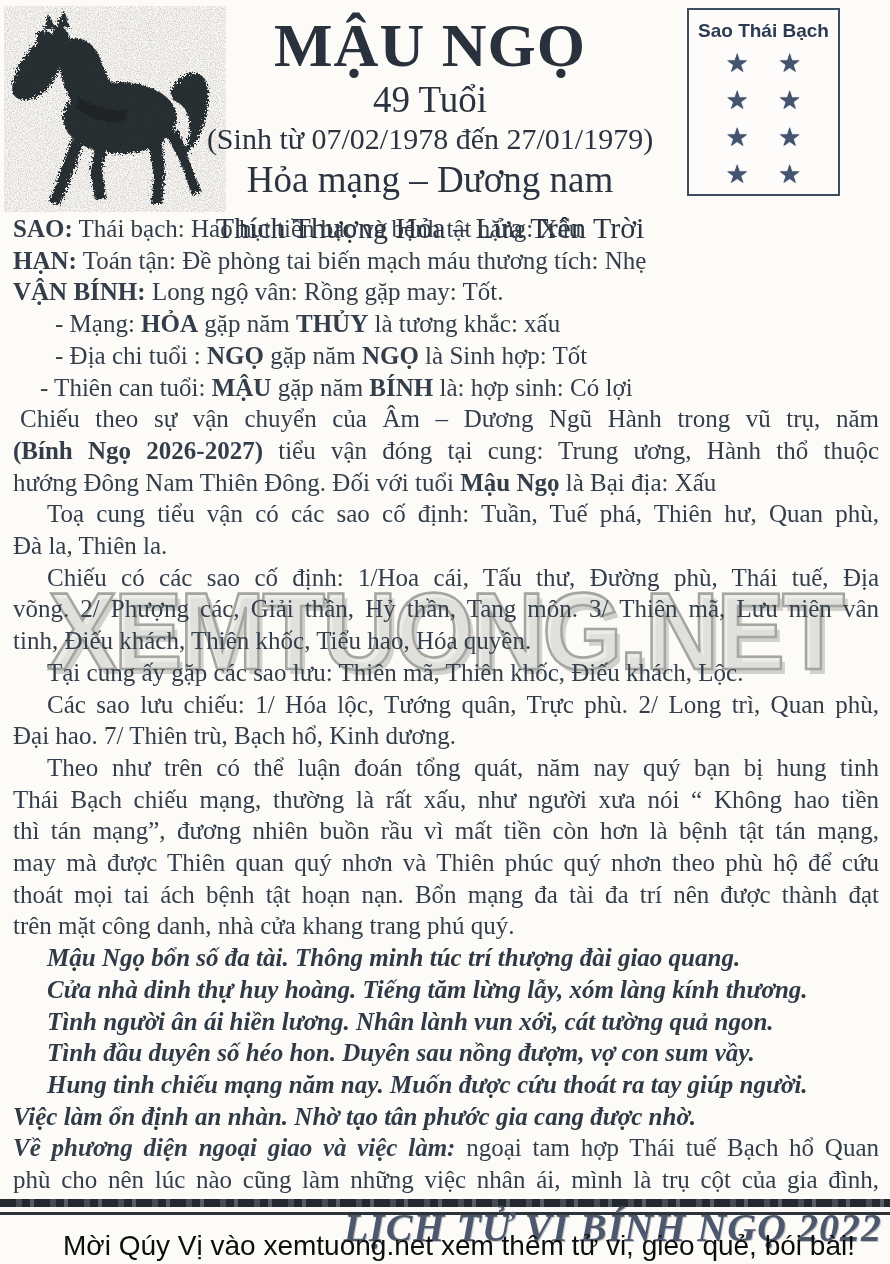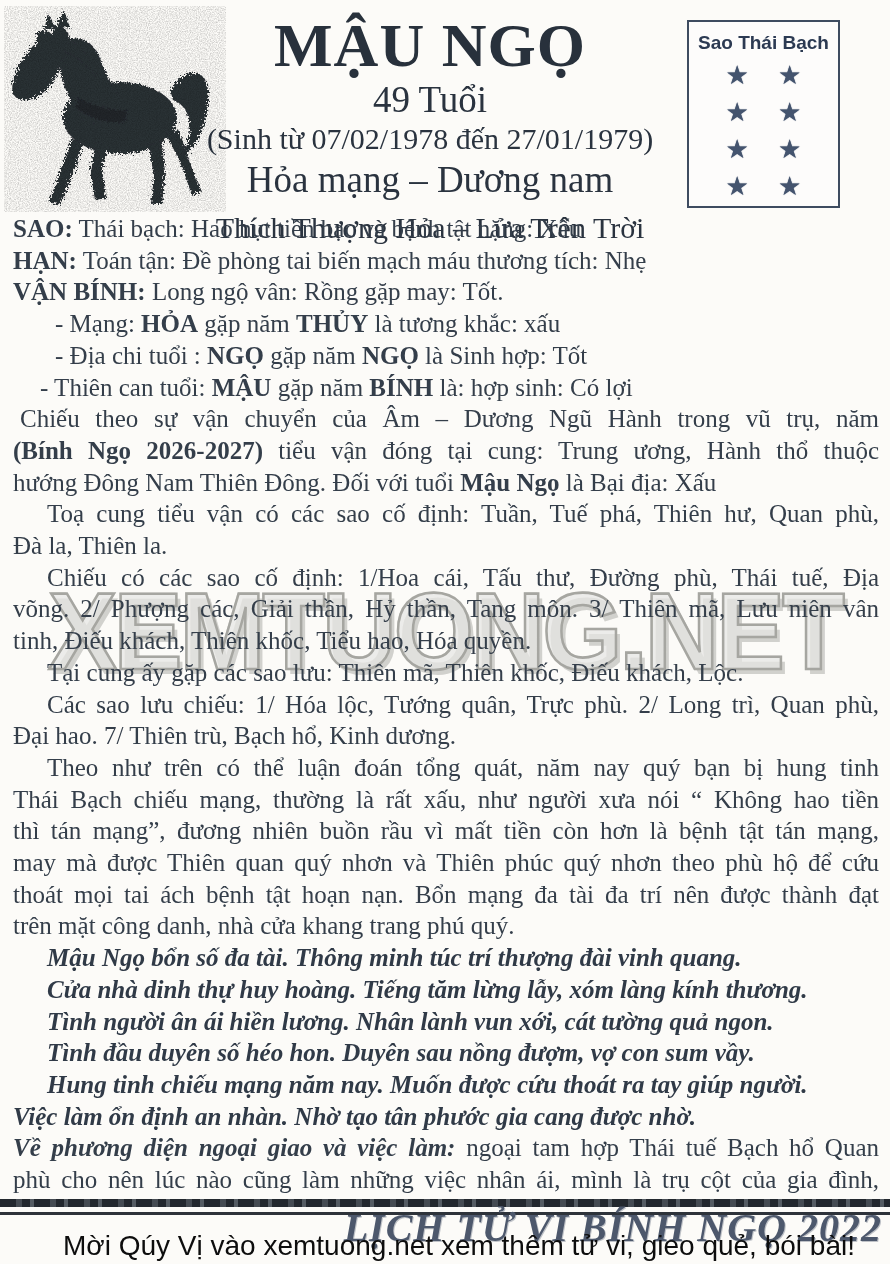--- a/index.html
+++ b/index.html
@@ -12,21 +12,21 @@
   .horse{position:absolute;left:4px;top:6px;width:222px;height:206px;z-index:2;}
   
   .hdr{position:absolute;left:160px;top:14px;width:540px;text-align:center;color:#2a333f;z-index:1;}
   .hdr-title{font-size:62px;font-weight:bold;letter-spacing:1px;line-height:1.02;color:#28313c;}
   .hdr-age{font-size:37px;line-height:1.05;margin-top:4px;}
   .hdr-birth{font-size:30px;line-height:1.1;margin-top:2px;}
   .hdr-menh{font-size:37px;line-height:1.1;margin-top:5px;}
   .hdr-nghia{font-size:30px;line-height:1.1;margin-top:10px;}
   
   .starbox{
-    position:absolute;left:687px;top:20px;width:153px;height:188px;box-sizing:border-box;
+    position:absolute;left:687px;top:8px;width:153px;height:188px;box-sizing:border-box;
     border:2px solid #3e4c60;padding-top:10px;text-align:center;z-index:2;background:rgba(255,255,255,.4);
   }
   .starbox-title{font-family:"Liberation Sans", sans-serif;font-weight:bold;font-size:19px;color:#2c3a52;}
   .star-grid{
     margin-top:6px;display:grid;grid-template-columns:repeat(2,1fr);
     row-gap:6px;padding:0 22px;justify-items:center;
   }
   .star{font-size:26px;line-height:31px;color:#44546e;text-shadow:0 0 1px #44546e;}
   
   .watermark{
@@ -141,21 +141,21 @@
       <div class="line"><span>tinh, Điếu khách, Thiên khốc, Tiểu hao, Hóa quyền.</span></div>
       <div class="line i1"><span>Tại cung ấy gặp các sao lưu: Thiên mã, Thiên khốc, Điếu khách, Lộc.</span></div>
       <div class="line j i1"><span>Các sao lưu chiếu: 1/ Hóa lộc, Tướng quân, Trực phù. 2/ Long trì, Quan phù,</span></div>
       <div class="line"><span>Đại hao. 7/ Thiên trù, Bạch hổ, Kinh dương.</span></div>
       <div class="line j i1"><span>Theo như trên có thể luận đoán tổng quát, năm nay quý bạn bị hung tinh</span></div>
       <div class="line j"><span>Thái Bạch chiếu mạng, thường là rất xấu, như người xưa nói “ Không hao tiền</span></div>
       <div class="line j"><span>thì tán mạng”, đương nhiên buồn rầu vì mất tiền còn hơn là bệnh tật tán mạng,</span></div>
       <div class="line j"><span>may mà được Thiên quan quý nhơn và Thiên phúc quý nhơn theo phù hộ  để cứu</span></div>
       <div class="line j"><span>thoát mọi tai ách bệnh tật hoạn nạn. Bổn mạng đa tài đa trí nên được thành đạt</span></div>
       <div class="line"><span>trên mặt công danh, nhà cửa khang trang phú quý.</span></div>
-      <div class="line verse i1"><span>Mậu Ngọ bổn số đa tài. Thông minh túc trí thượng đài vinh quang.</span></div>
+      <div class="line verse i1"><span>Mậu Ngọ bổn số đa tài. Thông minh túc trí thượng đài giao quang.</span></div>
       <div class="line verse i1"><span>Cửa nhà dinh thự huy hoàng. Tiếng tăm lừng lẫy, xóm làng kính thương.</span></div>
       <div class="line verse i1"><span>Tình người ân ái hiền lương. Nhân lành vun xới, cát tường quả ngon.</span></div>
       <div class="line verse i1"><span>Tình đầu duyên số héo hon. Duyên sau nồng đượm, vợ con sum vầy.</span></div>
       <div class="line verse i1"><span>Hung tinh chiếu mạng năm nay. Muốn được cứu thoát ra tay giúp người.</span></div>
       <div class="line verse"><span>Việc làm ổn định an nhàn. Nhờ tạo tân phước gia cang được nhờ.</span></div>
       <div class="line j"><span class="bi">Về phương diện ngoại giao và việc làm:</span><span> ngoại tam hợp Thái tuế Bạch hổ Quan</span></div>
       <div class="line j"><span>phù cho nên lúc nào cũng làm những việc nhân ái, mình là trụ cột của gia đình,</span></div>
     </div>
 
   <div class="rule-top"></div>

